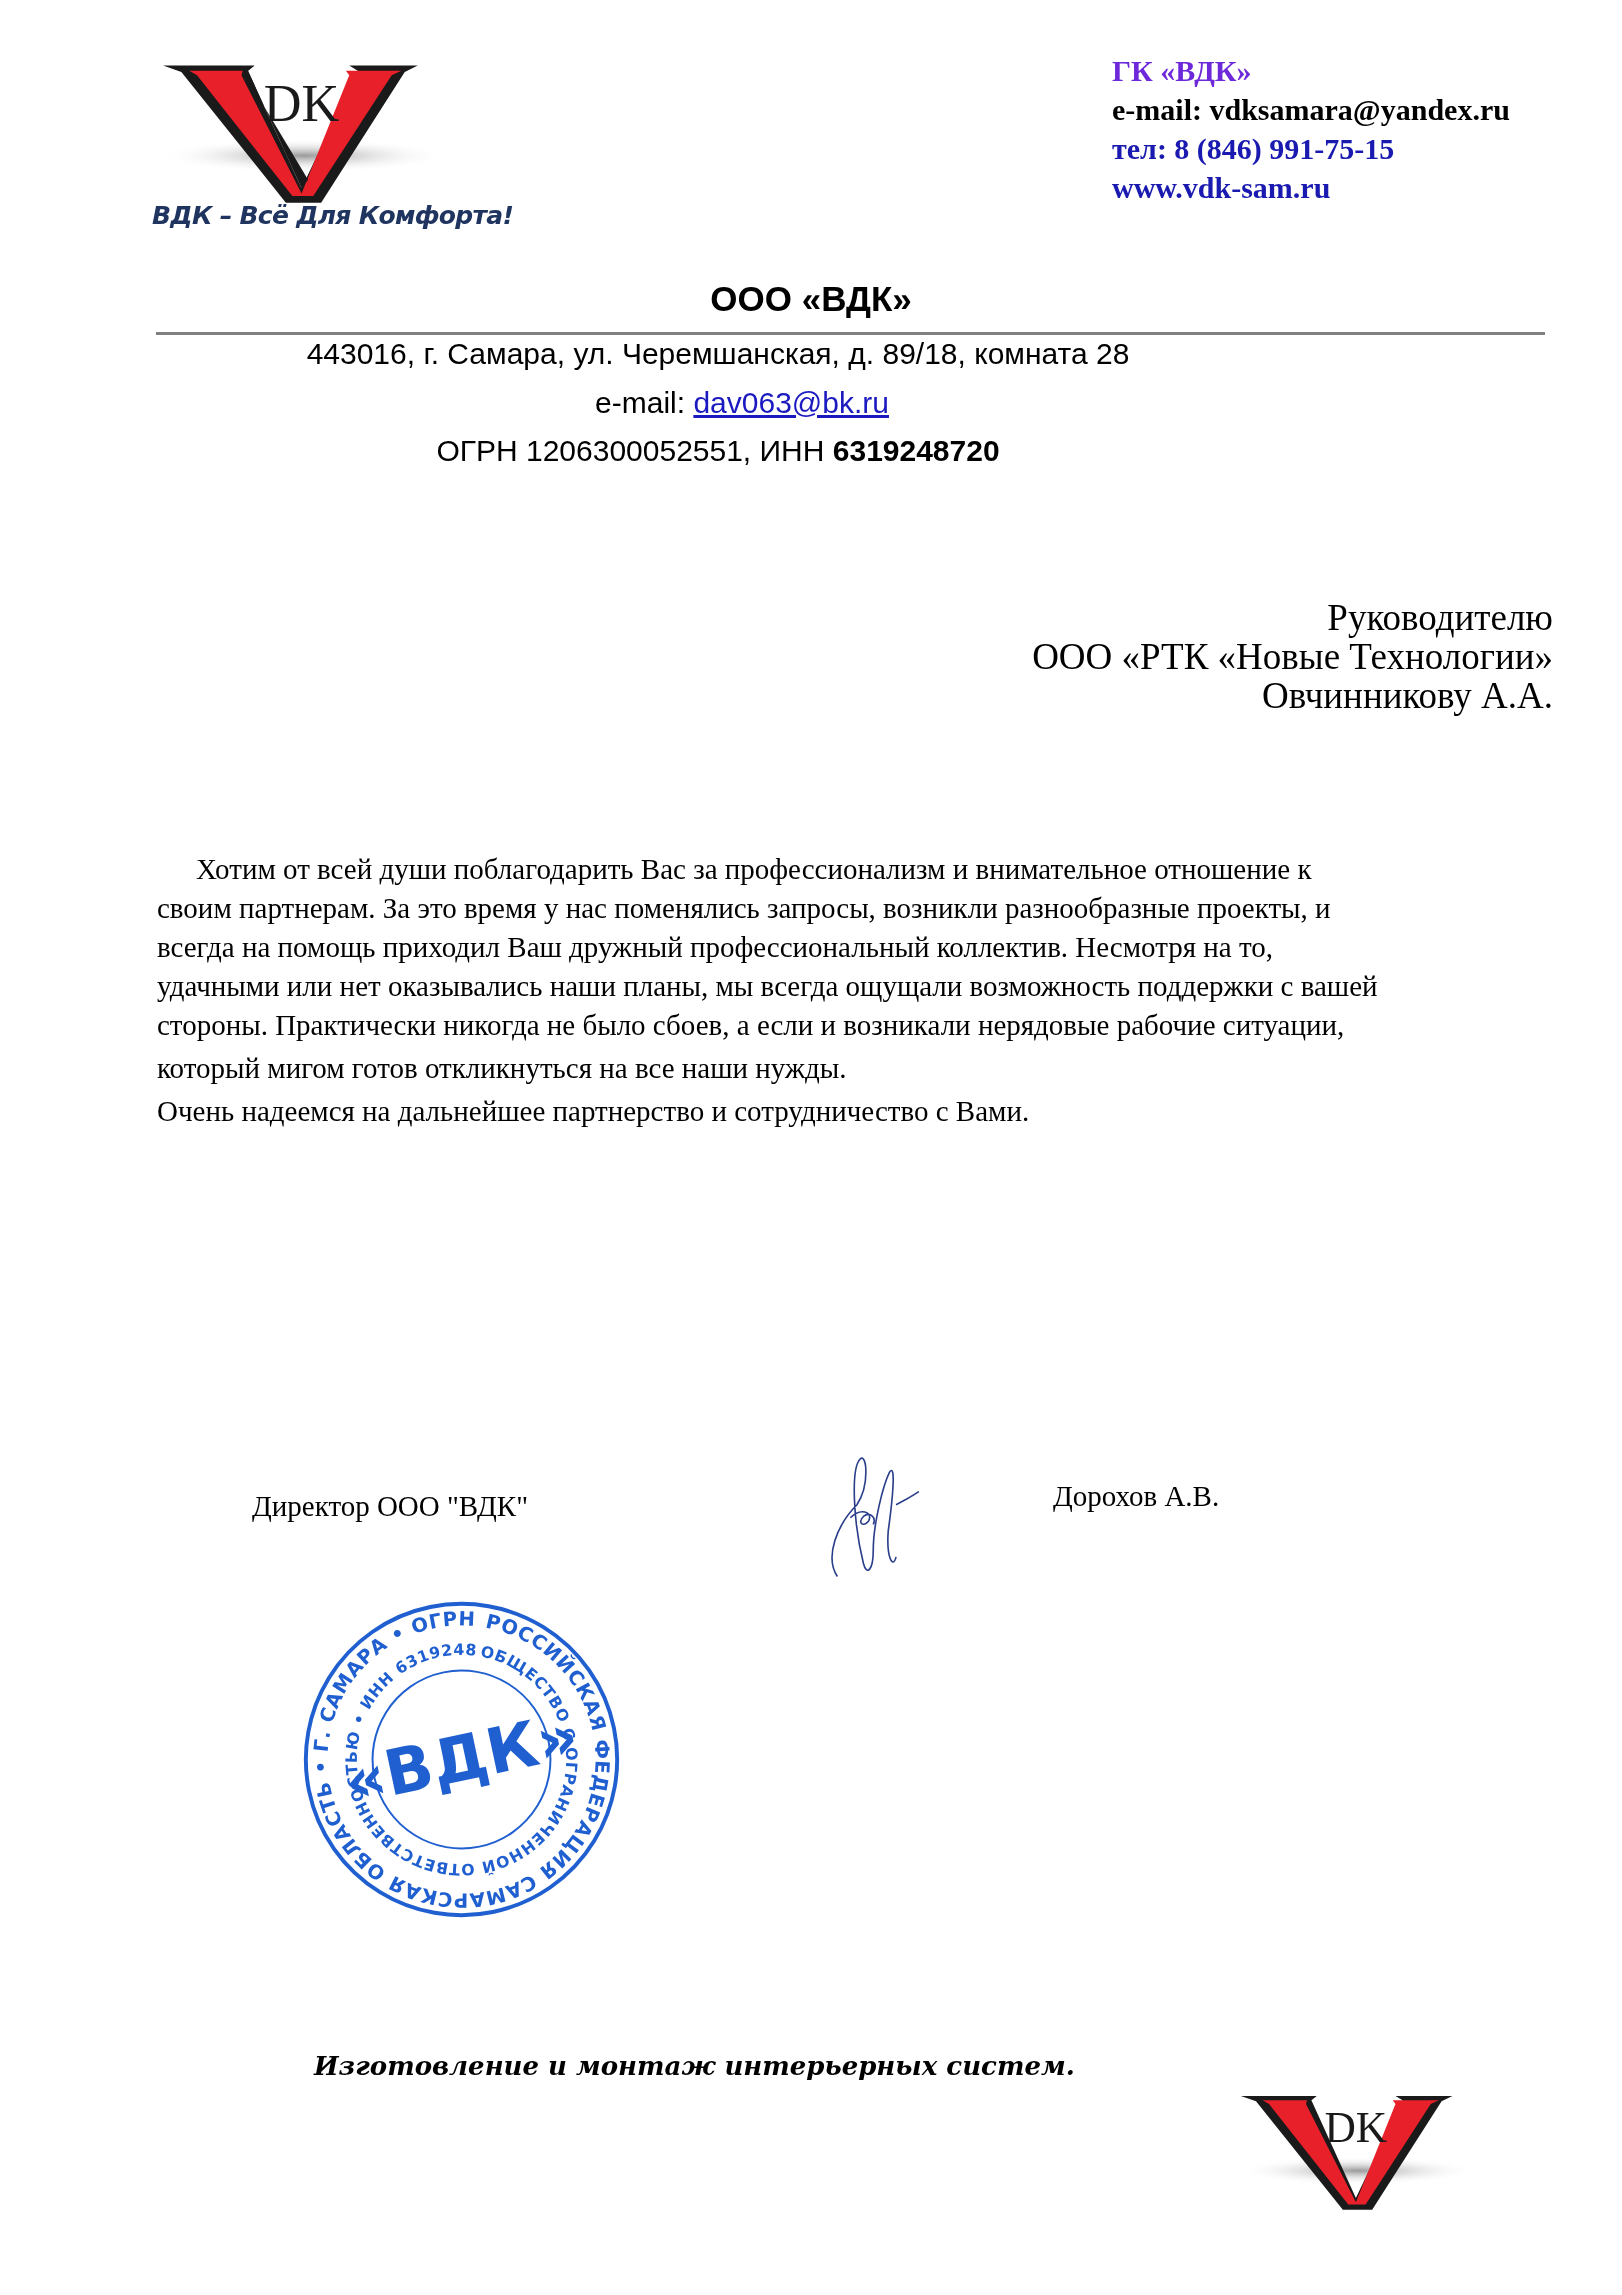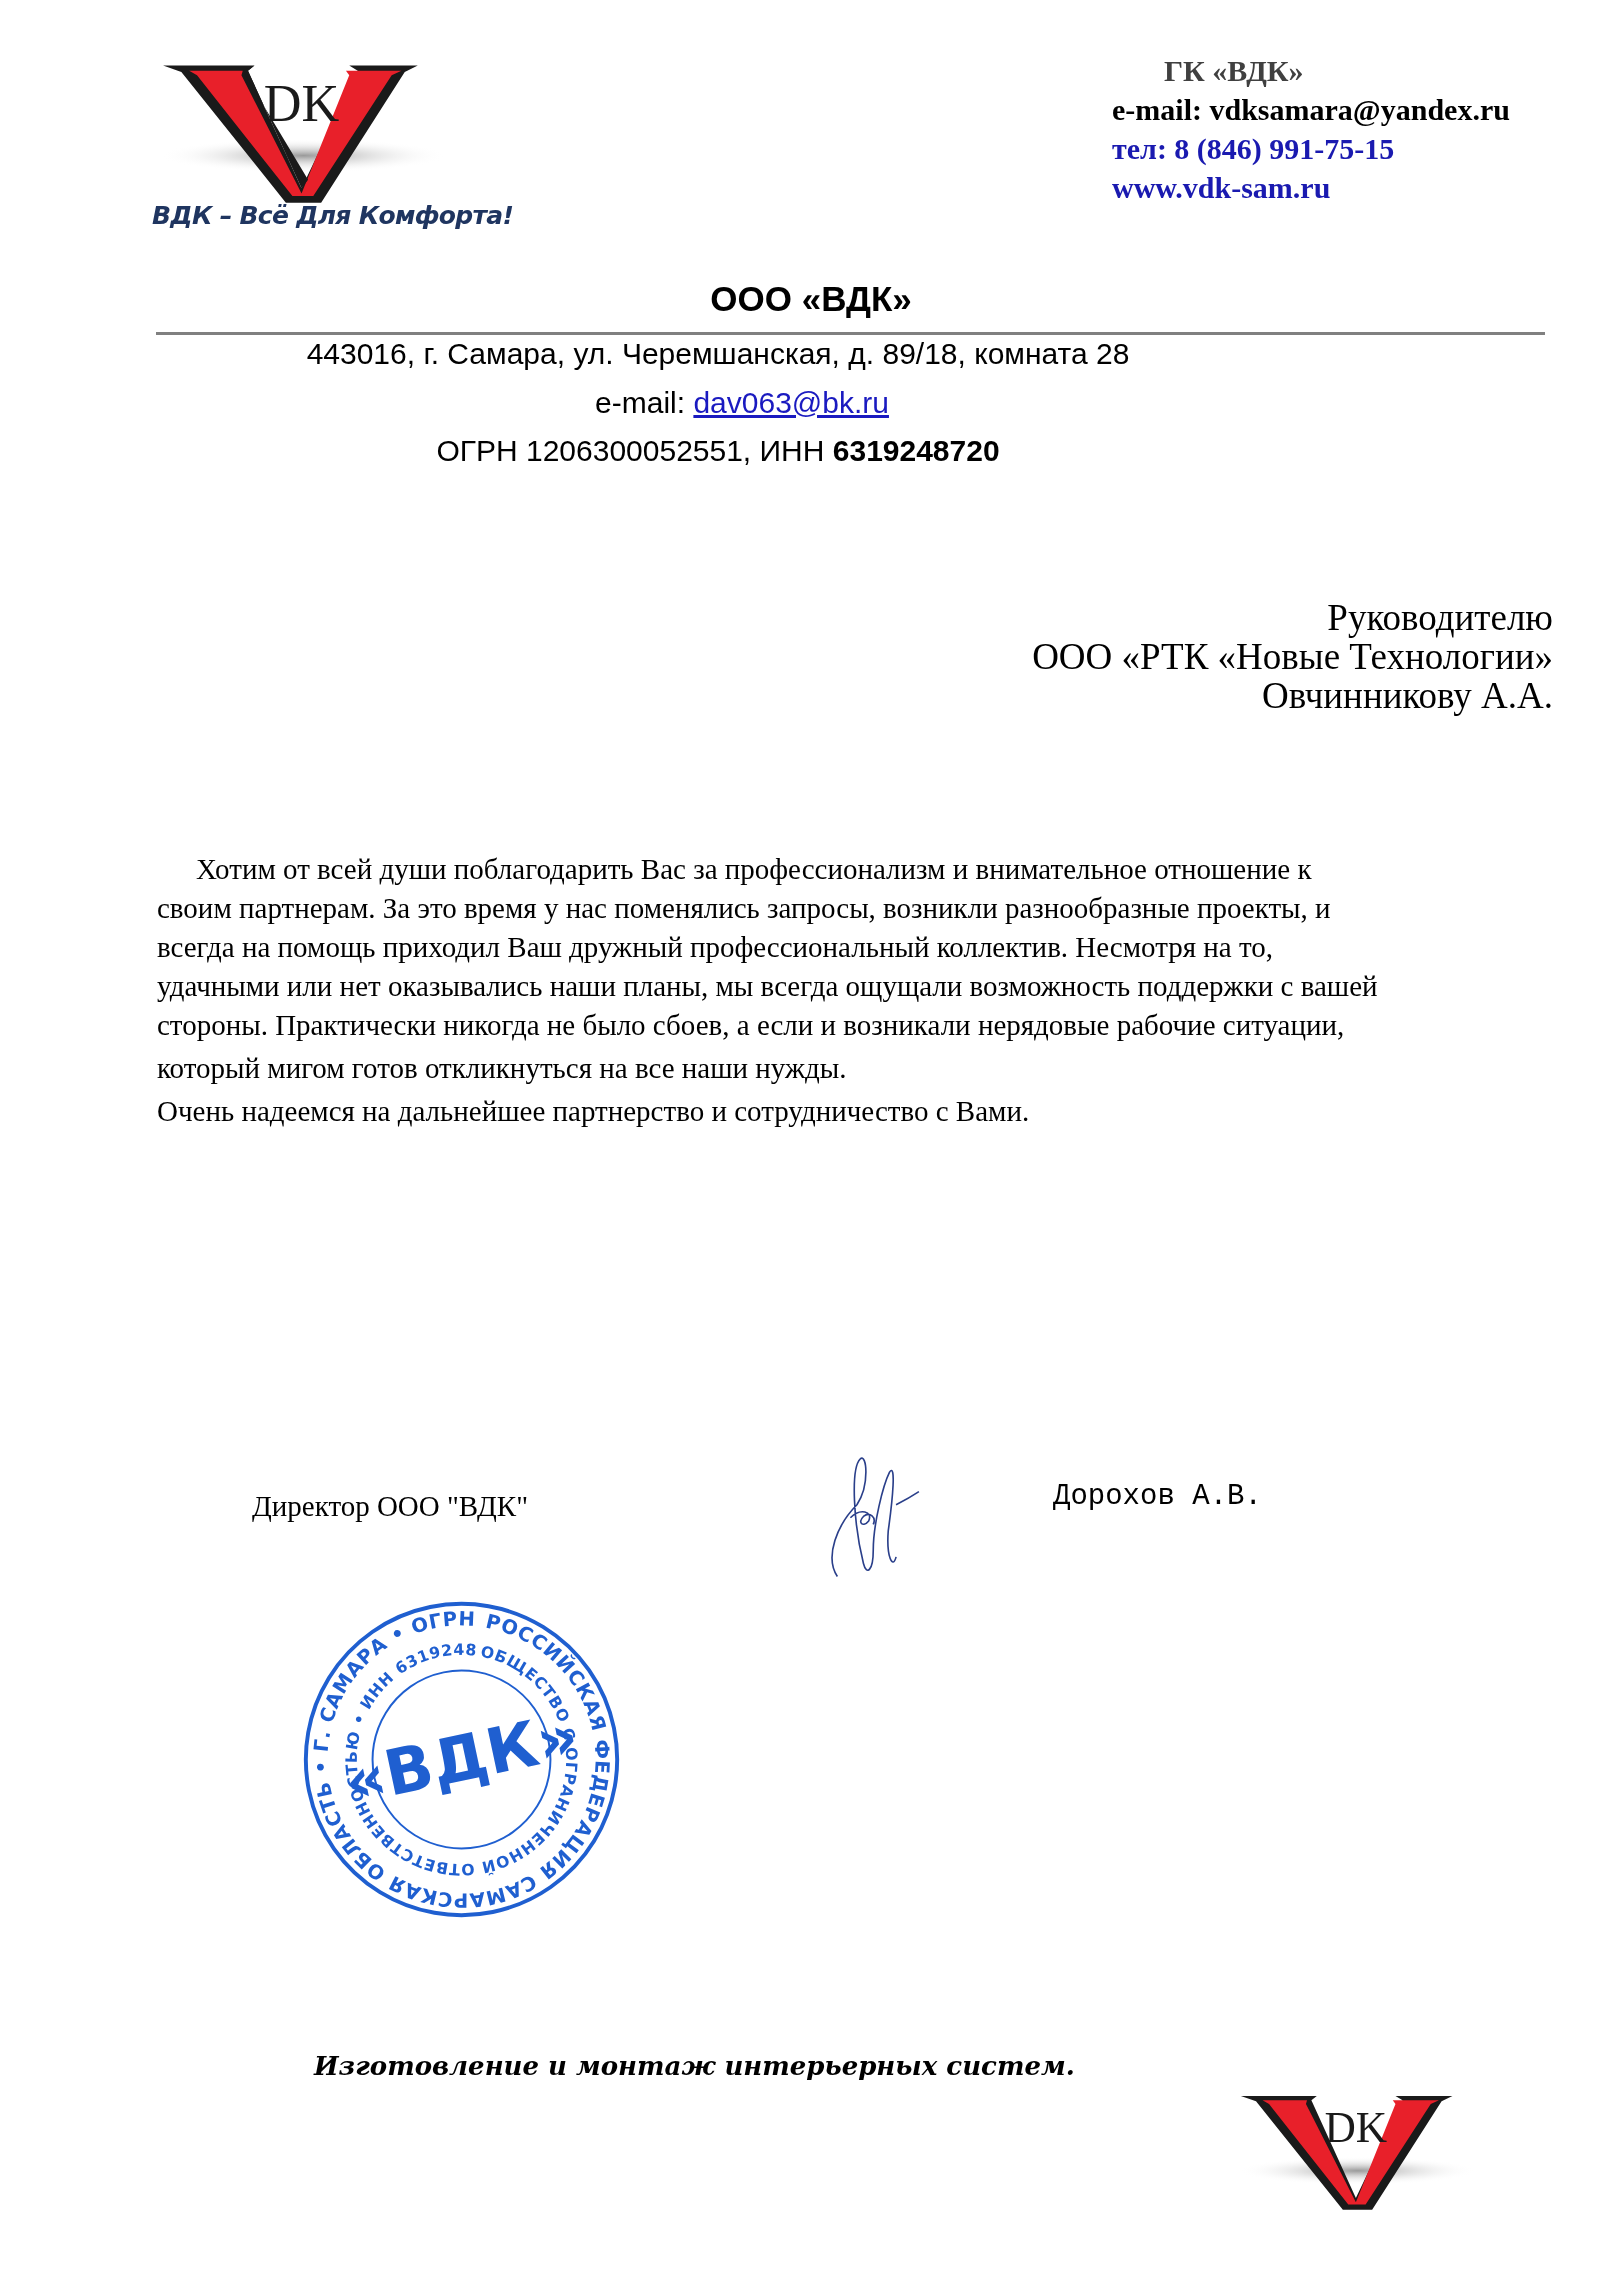--- a/index.html
+++ b/index.html
@@ -6,21 +6,21 @@
   body { width: 1622px; height: 2295px; position: relative; overflow: hidden; color: #000; }
   .abs { position: absolute; }
 
   
   .logo-top { left: 150px; top: 39px; width: 307px; height: 164px; }
   .slogan { left: 152px; top: 201px; font-family: "DejaVu Sans", sans-serif; font-style: italic; font-weight: bold;
             font-size: 25px; color: #1f3560; letter-spacing: -0.7px; white-space: nowrap; }
 
   
   .contacts { left: 1112px; top: 51px; font-family: "Liberation Serif", serif; font-weight: bold; font-size: 30px; line-height: 39px; white-space: nowrap; }
-  .contacts .gk { margin-left: 52px; color: #404040; }
+  .contacts .gk { color: #6d28d9; }
   .contacts .email { color: #000; }
   .contacts .tel { color: #1a1ab0; }
   .contacts .web { color: #1a1ab0; }
 
   
   .company-title { left: 0; width: 1622px; top: 279px; text-align: center; font-family: "Liberation Sans", sans-serif; font-weight: bold; font-size: 35px; }
   .rule { left: 156px; top: 332px; width: 1389px; height: 2.6px; background: #808080; }
   .company-line { left: 0; width: 1436px; text-align: center; font-family: "Liberation Sans", sans-serif; font-size: 30px; white-space: nowrap; }
   .addr { top: 337px; }
   .mail { top: 386px; padding-left: 24px; }
@@ -31,21 +31,21 @@
   
   .addressee { right: 69px; top: 598px; text-align: right; font-family: "Liberation Serif", serif; font-size: 37px; line-height: 39px; white-space: nowrap; }
 
   
   .letter-body { left: 157px; top: 850px; width: 1400px; font-family: "Liberation Serif", serif; font-size: 29px; line-height: 39px; }
   .letter-body p { margin: 0; white-space: nowrap; }
   .indent { text-indent: 39px; }
 
   
   .sig-position { left: 252px; top: 1490px; font-family: "Liberation Serif", serif; font-size: 29px; white-space: nowrap; }
-  .sig-name { left: 1053px; top: 1480px; font-family: Liberation Mono, monospace; font-size: 29px; white-space: nowrap; }
+  .sig-name { left: 1053px; top: 1480px; font-family: Liberation Serif, serif; font-size: 29px; white-space: nowrap; }
   .signature { left: 811px; top: 1446px; width: 131px; height: 137px; }
   .stamp { left: 298px; top: 1596px; width: 327px; height: 327px; }
 
   
   .footer-slogan { left: 314px; top: 2051px; font-family: "DejaVu Serif", serif; font-style: italic; font-weight: bold; font-size: 26px; white-space: nowrap; }
   .logo-bottom { left: 1230px; top: 2070px; width: 255px; height: 144px; }
 </style>
 </head>
 <body>
 

